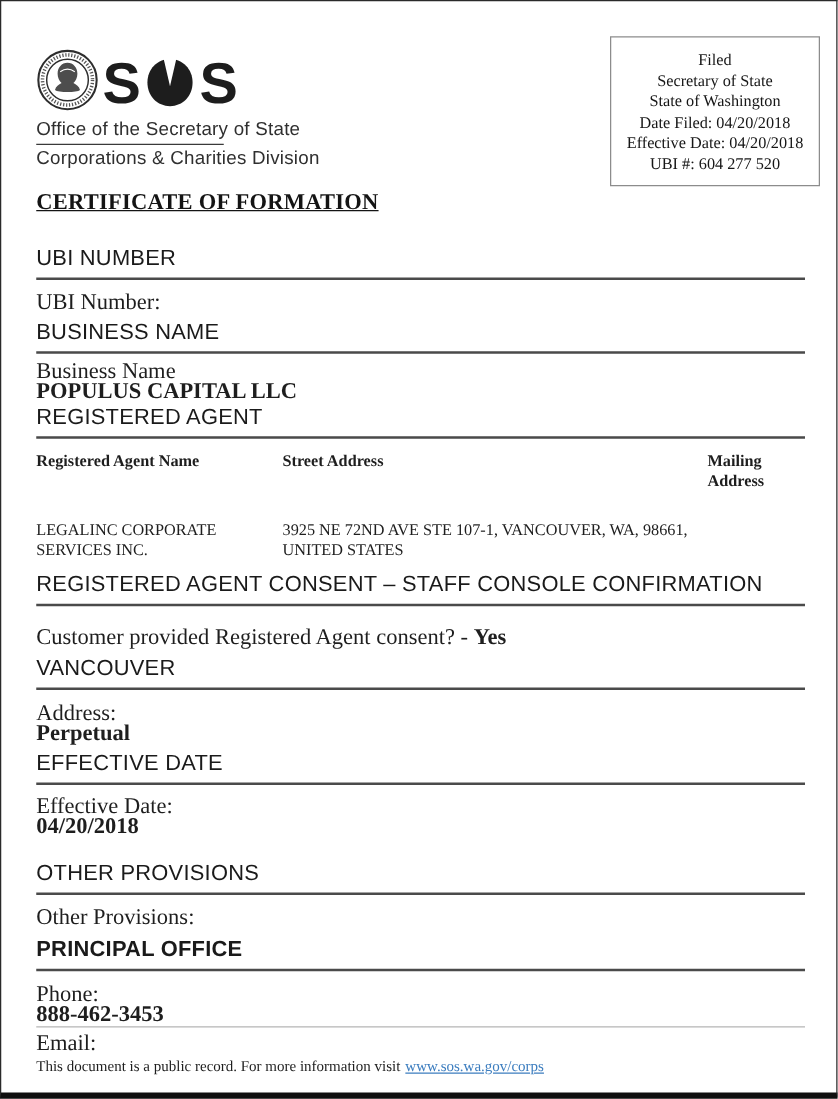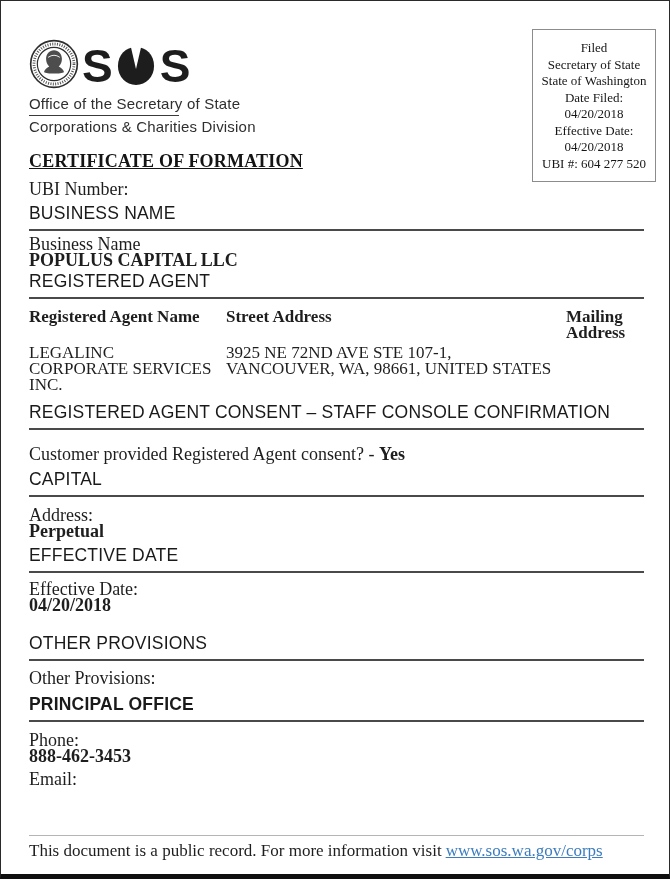--- a/index.html
+++ b/index.html
@@ -39,21 +39,21 @@
     font-family: "Liberation Sans", sans-serif;
     font-size: 15px;
     color: #2f2f2f;
     letter-spacing: 0.2px;
     margin-top: 2px;
     white-space: nowrap;
   }
   .logo-divider { border-top: 1.5px solid #3a3a3a; margin-top: 3px; width: 150px; }
 
   .stamp {
-    width: 124px;
+    width: 168px;
     margin-right: -12px;
     border: 1px solid #8c8c8c;
     padding: 10px 4px 9px 4px;
     text-align: center;
     font-size: 13px;
     line-height: 16.5px;
     color: #161616;
   }
 
   
@@ -90,36 +90,36 @@
   .m10 { margin-top: 10px; }
   .m8  { margin-top: 8px; }
   .m16 { margin-top: 16px; }
   .m7  { margin-top: 7px; }
 
   
   .agent-table {
     margin-top: 10px;
     display: grid;
     grid-template-columns: 197px 340px 1fr;
-    row-gap: 4px;
-    font-size: 17px;
+    row-gap: 23px;
+    font-size: 13px;
     line-height: 16px;
   }
   .agent-table .th { font-weight: 700; }
   .agent-table .cell { padding-right: 14px; }
 
   
   .footer {
     position: absolute;
     left: 28px;
     right: 25px;
     bottom: 13px;
     border-top: 1px solid #b5b5b5;
-    padding-top: 5px;
-    font-size: 17px;
+    padding-top: 24px;
+    font-size: 12px;
     color: #1e1e1e;
   }
   .footer a {
     color: #3c7dbf;
     text-decoration: underline;
     margin-left: 4px;
   }
 </style>
 </head>
 <body>
@@ -157,20 +157,21 @@
       <div>Secretary of State</div>
       <div>State of Washington</div>
       <div>Date Filed: 04/20/2018</div>
       <div>Effective Date: 04/20/2018</div>
       <div>UBI #: 604 277 520</div>
     </div>
   </div>
 
   <div class="doc-title">CERTIFICATE OF FORMATION</div>
 
+  <div class="sec-h mt-ubi">UBI NUMBER</div>
   <div class="body-line m9">UBI Number:</div>
 
   <div class="sec-h mt-biz">BUSINESS NAME</div>
   <div class="body-line m5">Business Name</div>
   <div class="body-line bold">POPULUS CAPITAL LLC</div>
 
   <div class="sec-h mt-agent">REGISTERED AGENT</div>
   <div class="agent-table">
     <div class="th cell">Registered Agent Name</div>
     <div class="th cell">Street Address</div>
@@ -179,21 +180,21 @@
     <div class="cell">3925 NE 72ND AVE STE 107-1, VANCOUVER, WA, 98661, UNITED STATES</div>
     <div class="cell"></div>
   </div>
 
   <div class="sec-h mt-consent">REGISTERED AGENT CONSENT – STAFF CONSOLE CONFIRMATION</div>
   <div class="body-line m16">
     <span>Customer provided Registered Agent consent? -</span>
     <span class="bold">Yes</span>
   </div>
 
-  <div class="sec-h mt-duration">CAPITAL</div>
+  <div class="sec-h mt-duration">VANCOUVER</div>
   <div class="body-line m10">Address:</div>
   <div class="body-line bold">Perpetual</div>
 
   <div class="sec-h mt-eff">EFFECTIVE DATE</div>
   <div class="body-line m8">Effective Date:</div>
   <div class="body-line bold">04/20/2018</div>
 
   <div class="sec-h mt-other">OTHER PROVISIONS</div>
   <div class="body-line m9">Other Provisions:</div>
 

